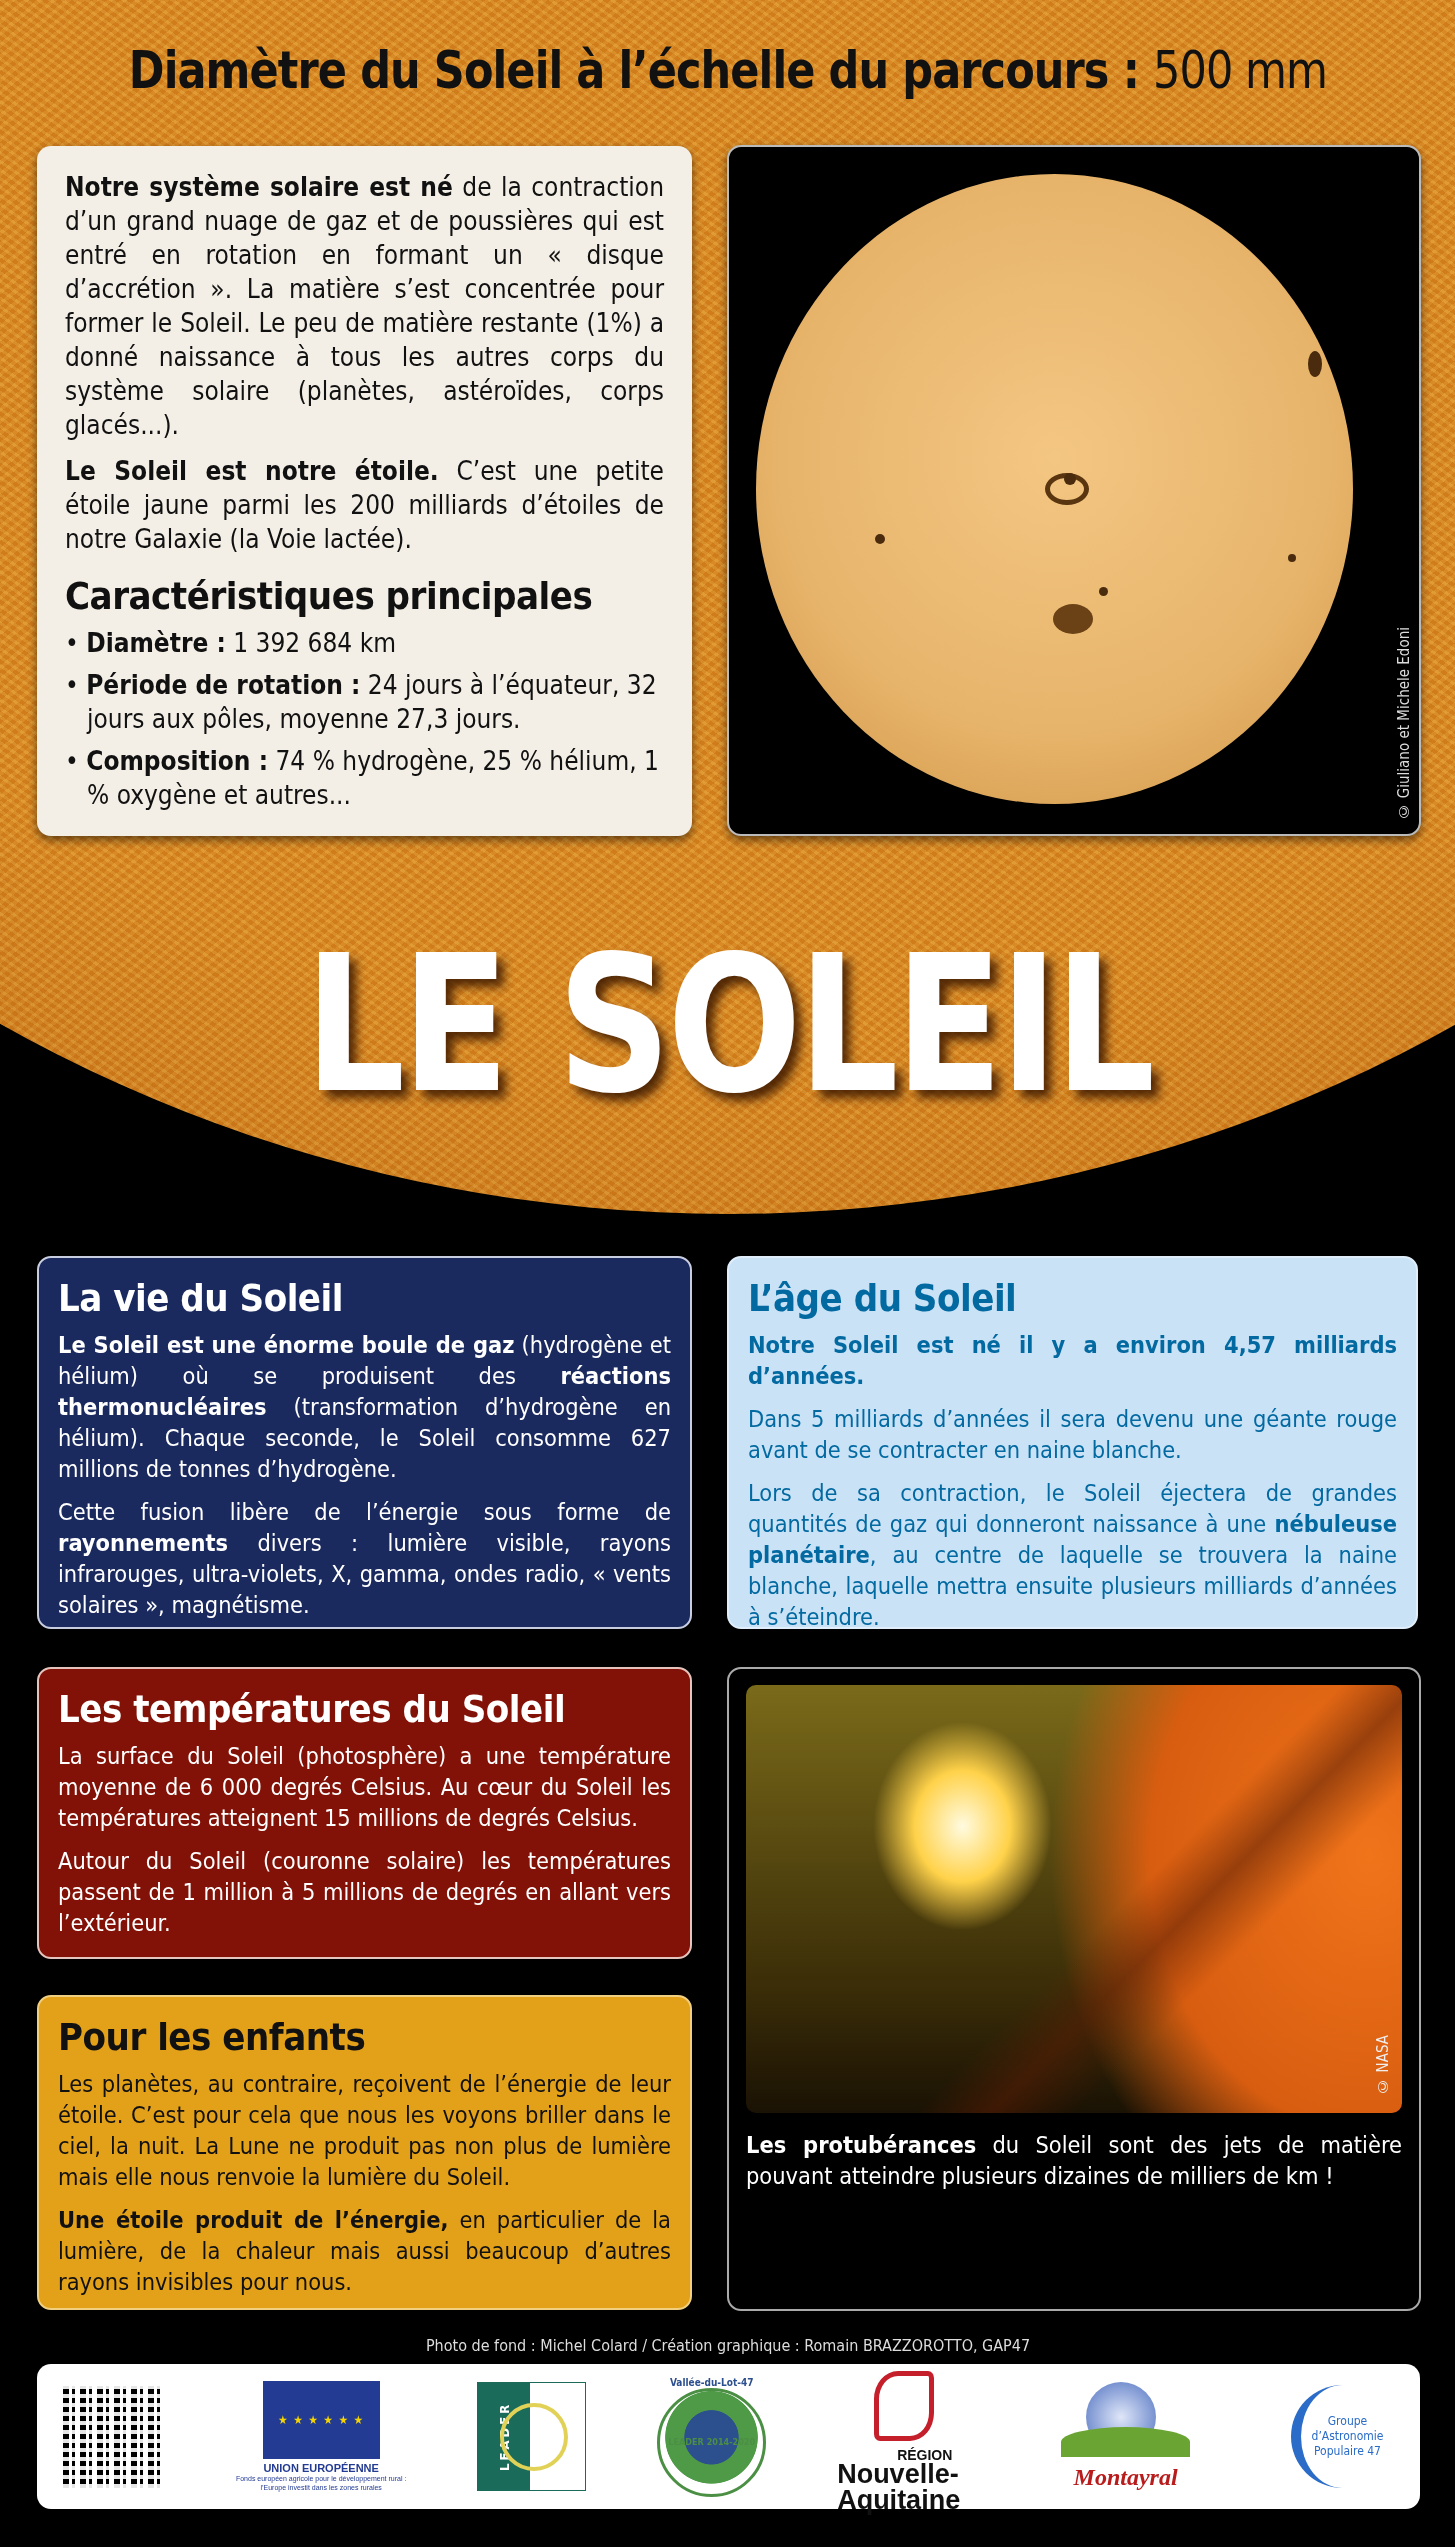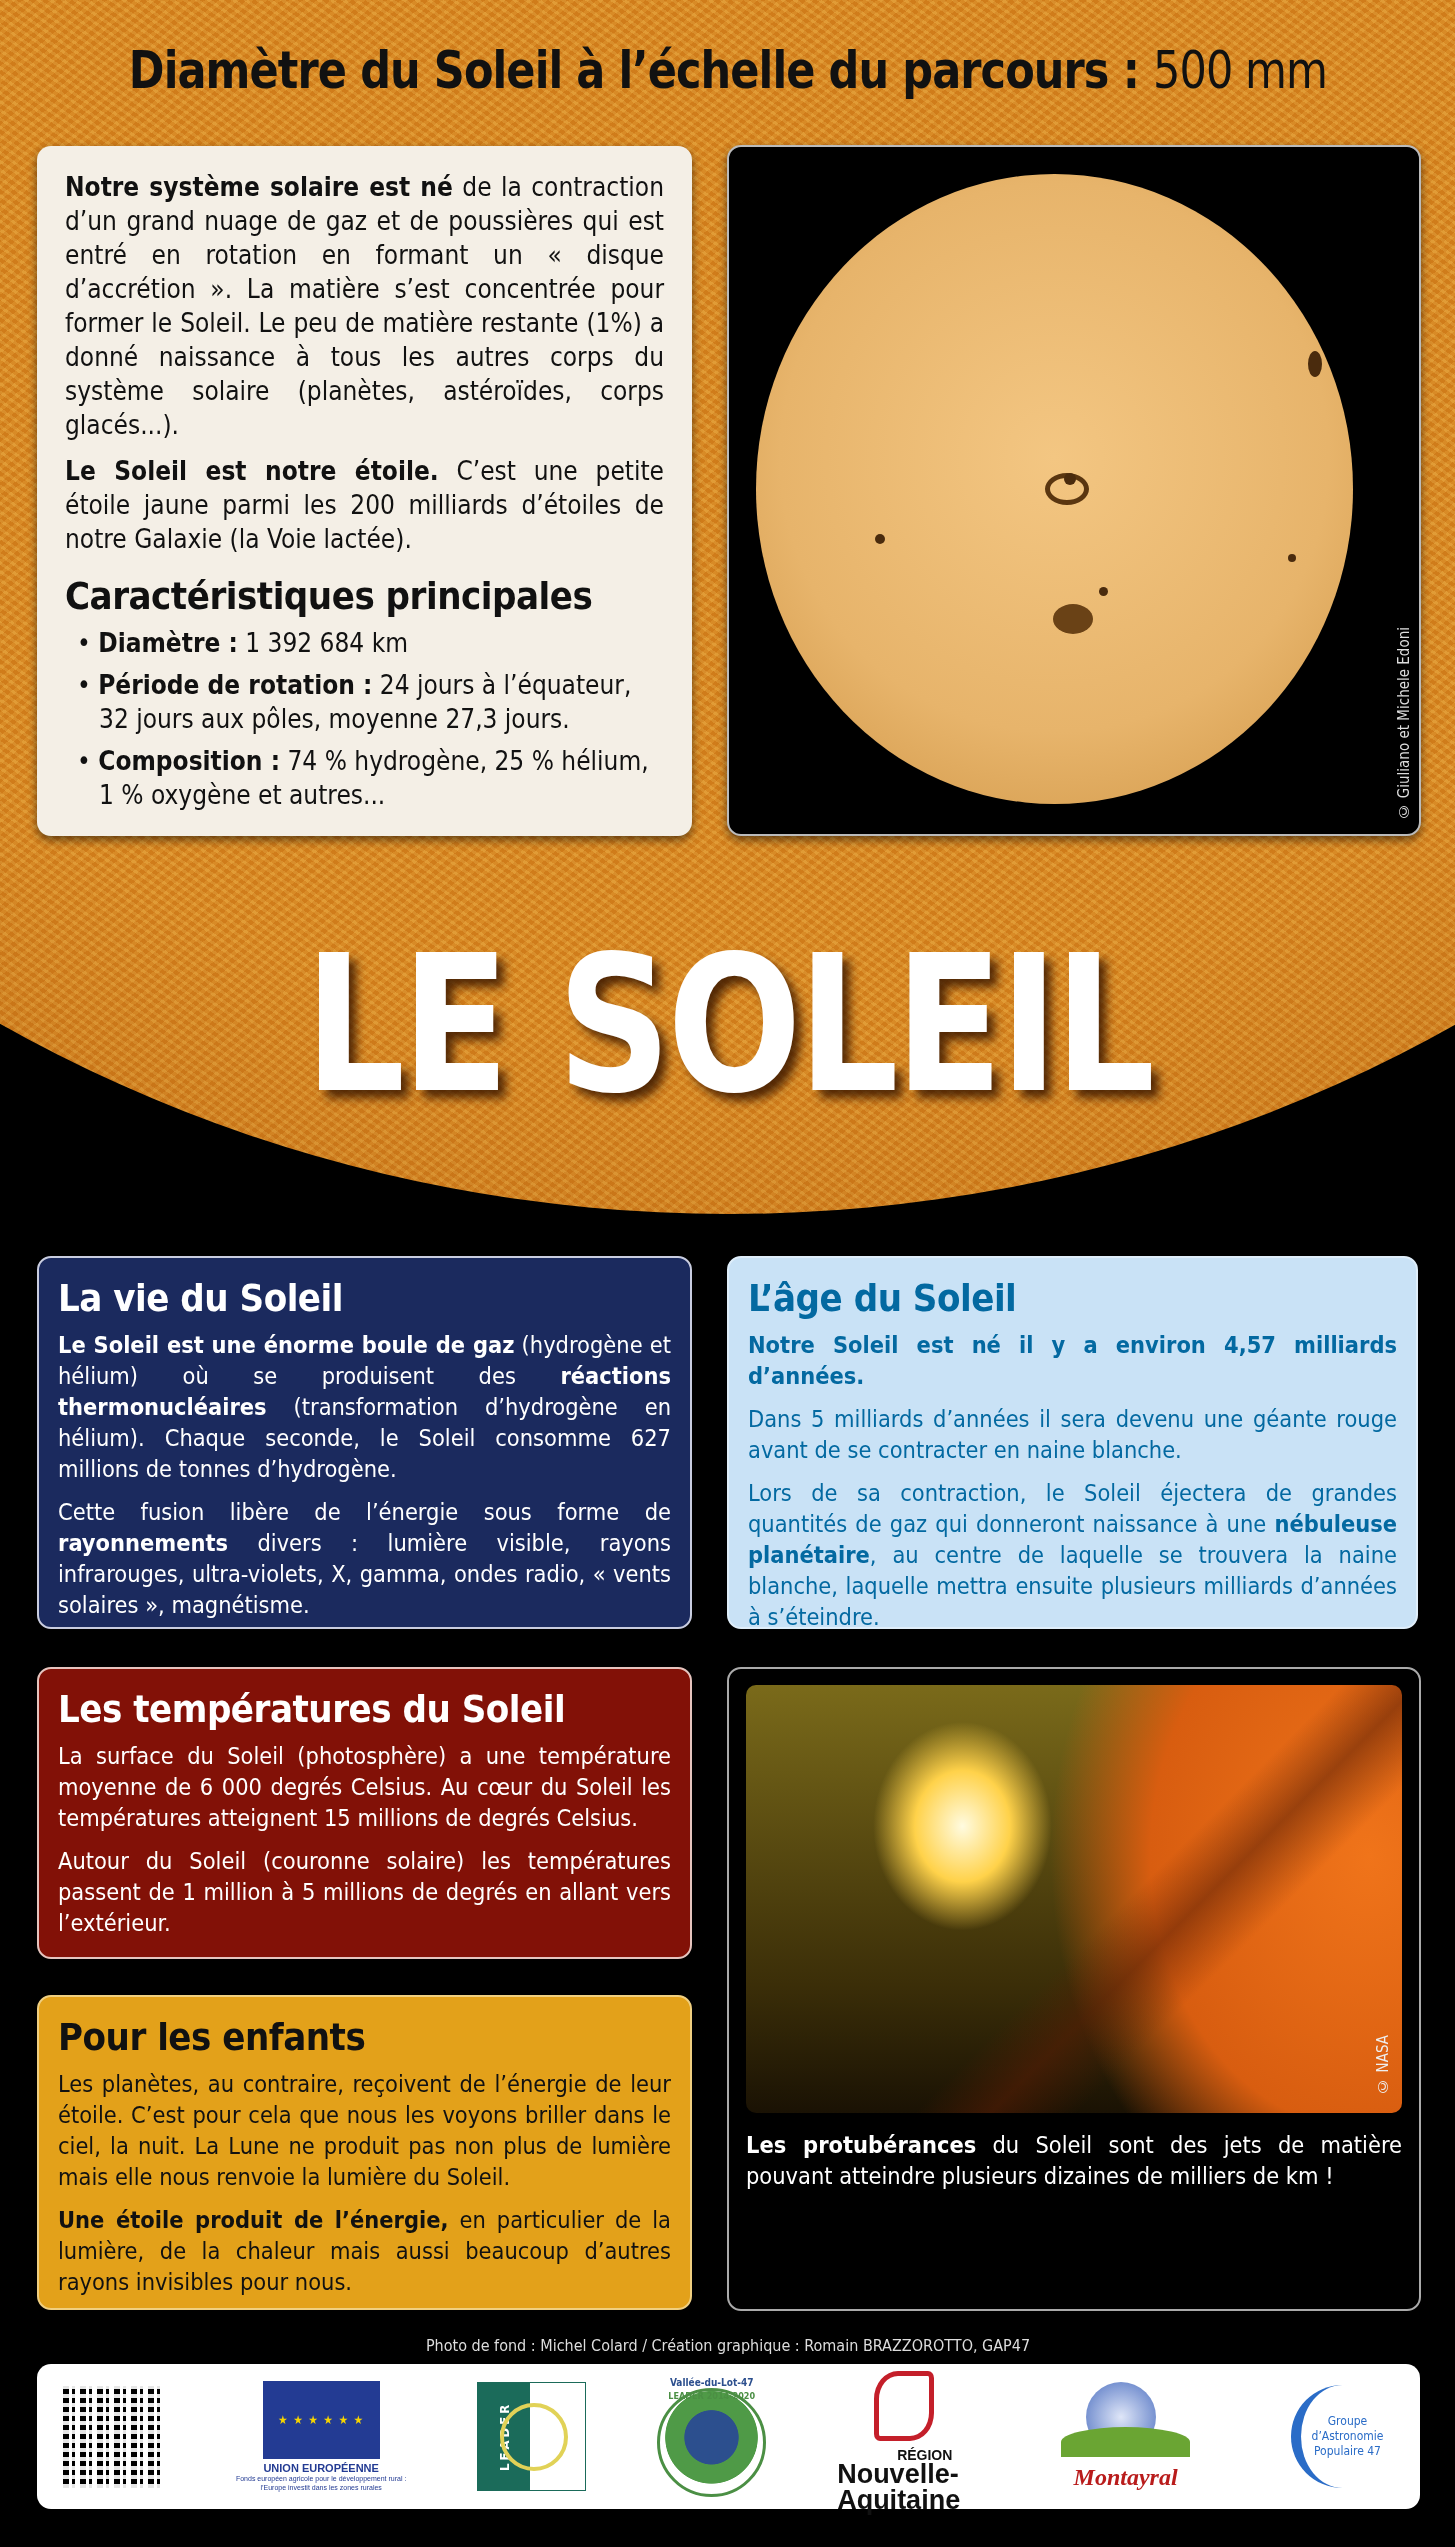--- a/index.html
+++ b/index.html
@@ -10,21 +10,21 @@
       repeating-linear-gradient(35deg, rgba(255,230,150,0.12) 0 3px, rgba(180,80,10,0.10) 3px 7px),
       repeating-linear-gradient(-40deg, rgba(255,220,130,0.10) 0 4px, rgba(160,60,0,0.10) 4px 9px),
       #d9891f;}
   .headline{position:absolute;left:0;top:40px;width:1456px;text-align:center;font-size:52px;font-weight:bold;color:#111;letter-spacing:-1px;transform:scaleX(0.92);}
   .headline .light{font-weight:normal;}
   .panel{position:absolute;border-radius:14px;box-sizing:border-box;box-shadow:0 4px 10px rgba(0,0,0,0.55);}
   .intro{left:37px;top:146px;width:655px;height:690px;background:#f4efe6;padding:24px 28px;color:#111;font-size:26px;line-height:34px;text-align:justify;}
   .intro p{margin:0 0 12px 0;}
   .intro h2{margin:18px 0 8px 0;font-size:38px;line-height:44px;font-weight:bold;letter-spacing:-0.5px;}
   .intro ul{list-style:none;margin:0;padding:0;text-align:left;}
-  .intro li{margin:0 0 8px 12px;padding-left:22px;text-indent:-22px;}
+  .intro li{margin:0 0 8px 0;padding-left:22px;text-indent:-22px;}
   .photo-panel{left:727px;top:145px;width:694px;height:691px;background:#000;border:2px solid #bbb;overflow:hidden;}
   .sun-disc{position:absolute;left:27px;top:27px;width:597px;height:630px;border-radius:50%;
     background:radial-gradient(circle at 50% 45%, #f3c682 0%, #e7b46b 60%, #d39a4b 92%, #b27a30 100%);}
   .spot{position:absolute;border-radius:50%;background:#4a2b0d;}
   .credit-v{position:absolute;right:6px;bottom:14px;writing-mode:vertical-rl;transform:rotate(180deg);color:#ddd;font-size:15px;}
   .title-big{position:absolute;left:0;top:915px;width:1456px;text-align:center;font-size:189px;font-weight:bold;color:#fff;letter-spacing:-4px;text-shadow:8px 8px 10px rgba(60,25,0,0.85);transform:scaleX(0.93);}
   .box{padding:18px 19px;font-size:23.4px;line-height:31px;text-align:justify;}
   .box h3{margin:0 0 10px 0;font-size:38px;line-height:44px;font-weight:bold;letter-spacing:-0.5px;text-align:left;}
   .box p{margin:0 0 12px 0;}
   .vie{left:37px;top:1256px;width:655px;height:373px;background:#1b2a5e;color:#fff;border:2px solid #c9cde0;}
@@ -47,21 +47,21 @@
       repeating-linear-gradient(90deg,#000 0 6px,#fff 6px 9px,#000 9px 12px,#fff 12px 17px),
       #000;position:relative;}
   .qr::before{content:"";position:absolute;inset:0;background:repeating-linear-gradient(0deg,rgba(255,255,255,0.9) 0 4px,rgba(255,255,255,0) 4px 9px);}
   .eu-flag{width:117px;height:78px;background:#233b93;color:#f6d400;font-size:12px;display:flex;align-items:center;justify-content:center;letter-spacing:1px;}
   .eu-title{font-family:"Liberation Sans",sans-serif;font-weight:bold;color:#233b93;font-size:11px;margin-top:3px;}
   .eu-sub{font-family:"Liberation Sans",sans-serif;color:#233b93;font-size:7px;text-align:center;line-height:9px;}
   .leader{width:107px;height:107px;display:flex;border:1px solid #1b6b5a;}
   .leader .l{width:52px;background:#1b6b5a;color:#fff;font-size:13px;writing-mode:vertical-rl;transform:rotate(180deg);display:flex;align-items:center;justify-content:center;font-weight:bold;letter-spacing:3px;}
   .leader .r{flex:1;background:#fff;position:relative;}
   .leader .r::after{content:"";position:absolute;left:-30px;top:20px;width:60px;height:60px;border:4px solid #e1d257;border-radius:50%;}
-  .vdl{width:103px;height:103px;border-radius:50%;background:radial-gradient(circle at 50% 45%,#2c4f8e 0 35%,#4f9a47 36% 60%,#fff 61%);border:3px solid #4b8f44;display:flex;align-items:flex-start;justify-content:center;font-size:9px;color:#4b8f44;font-weight:bold;}
+  .vdl{width:103px;height:103px;border-radius:50%;background:radial-gradient(circle at 50% 45%,#2c4f8e 0 35%,#4f9a47 36% 60%,#fff 61%);border:3px solid #4b8f44;display:flex;align-items:center;justify-content:center;font-size:9px;color:#4b8f44;font-weight:bold;}
   .na{display:flex;align-items:center;gap:8px;}
   .na-mark{width:70px;height:80px;position:relative;}
   .na-mark::before{content:"";position:absolute;left:10px;top:10px;width:50px;height:60px;border:5px solid #c41f2a;border-radius:40% 10% 40% 10%;}
   .na-text{font-family:"Liberation Sans",sans-serif;color:#111;font-weight:bold;line-height:26px;font-size:27px;}
   .na-text .reg{font-size:14px;line-height:12px;display:block;padding-left:60px;}
   .mont{width:189px;height:109px;position:relative;display:flex;align-items:flex-end;justify-content:center;}
   .mont::before{content:"";position:absolute;left:55px;top:0;width:70px;height:70px;border-radius:50%;background:radial-gradient(circle,#dfe6f8,#4c6fc0);}
   .mont::after{content:"";position:absolute;left:30px;top:45px;width:129px;height:30px;background:#6aa533;border-radius:60% 60% 0 0;}
   .mont span{position:relative;z-index:2;font-family:Liberation Serif, serif;font-style:italic;color:#b91c1c;font-size:24px;font-weight:bold;}
   .gap{width:103px;height:103px;border-radius:50%;border-left:10px solid #2a6cc7;box-sizing:border-box;color:#2a6cc7;font-size:12px;line-height:15px;display:flex;align-items:center;justify-content:center;text-align:center;}

